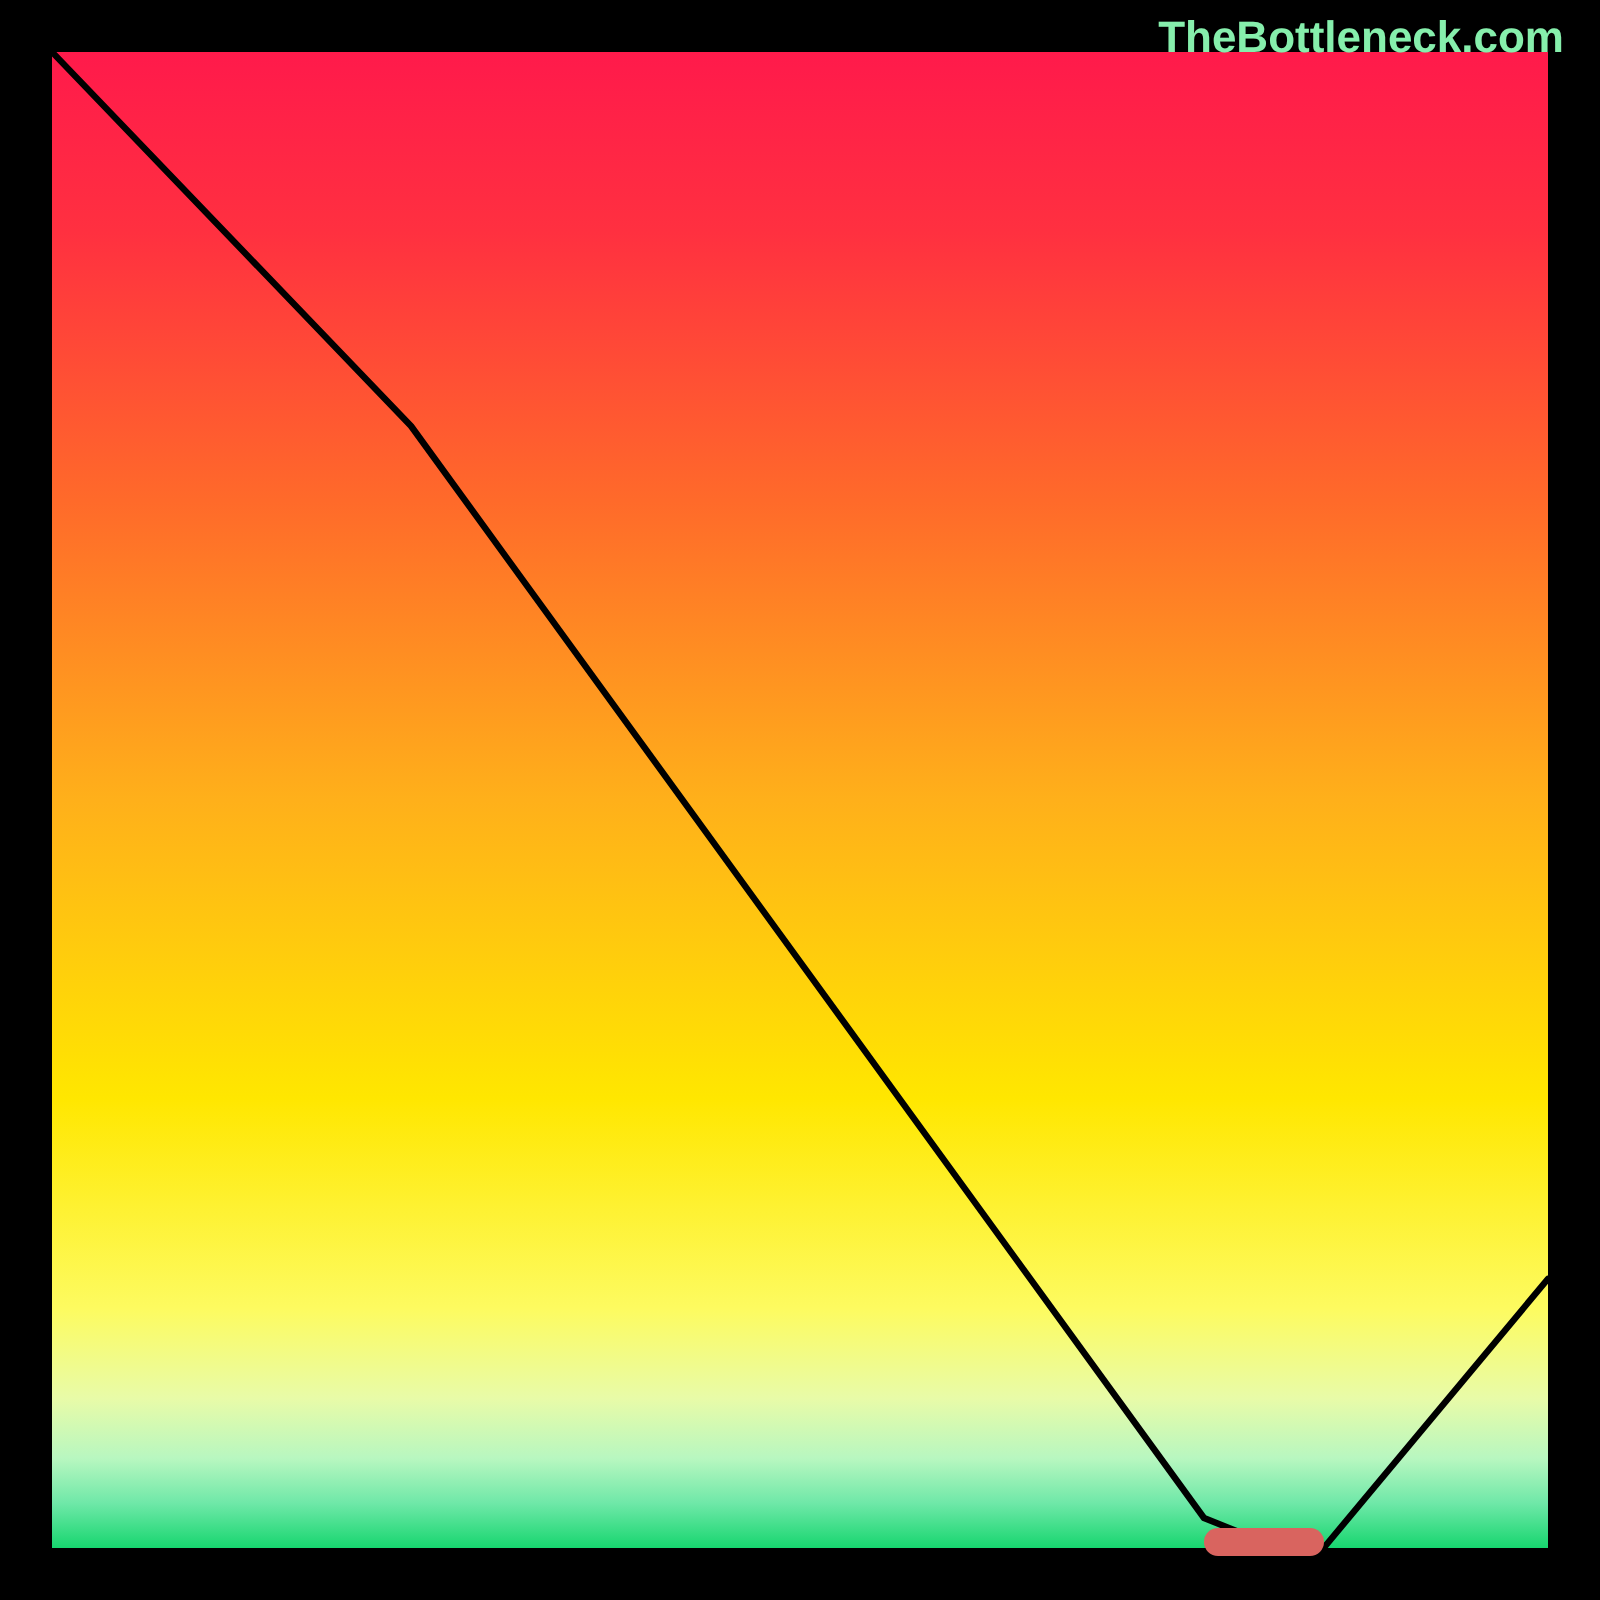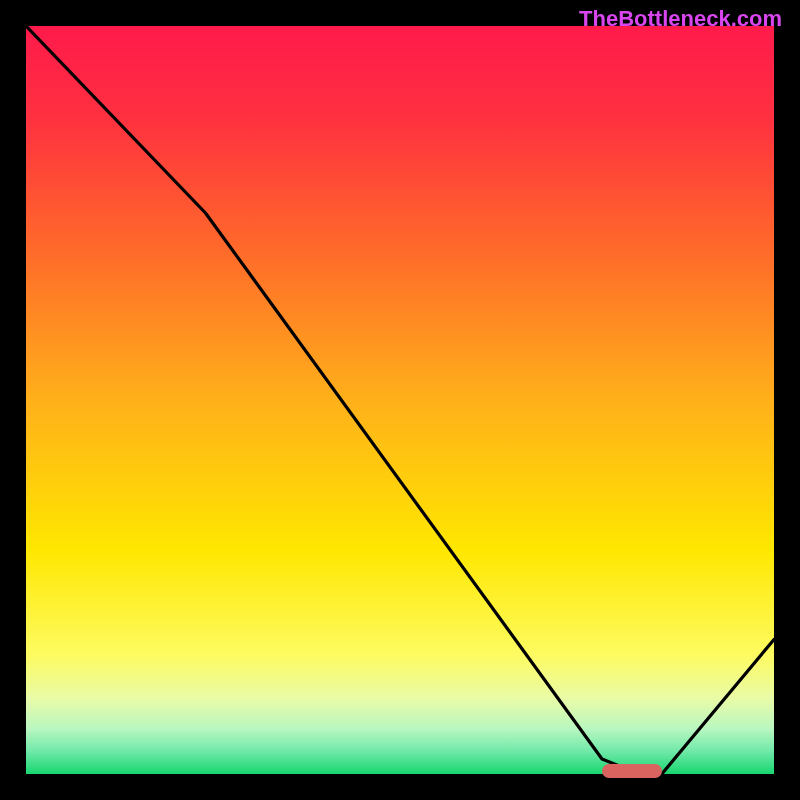--- a/index.html
+++ b/index.html
@@ -8,21 +8,21 @@
     background: #000;
     width: 800px;
     height: 800px;
     position: relative;
     font-family: Arial, Helvetica, sans-serif;
   }
   .watermark {
     position: absolute;
     top: 6px;
     right: 18px;
-    color: #d946ef;
+    color: #86efac;
     font-size: 22px;
     font-weight: bold;
     z-index: 10;
     margin-left: 44px;
   }
   .frame {
     position: absolute;
     left: 26px;
     top: 26px;
     width: 748px;

